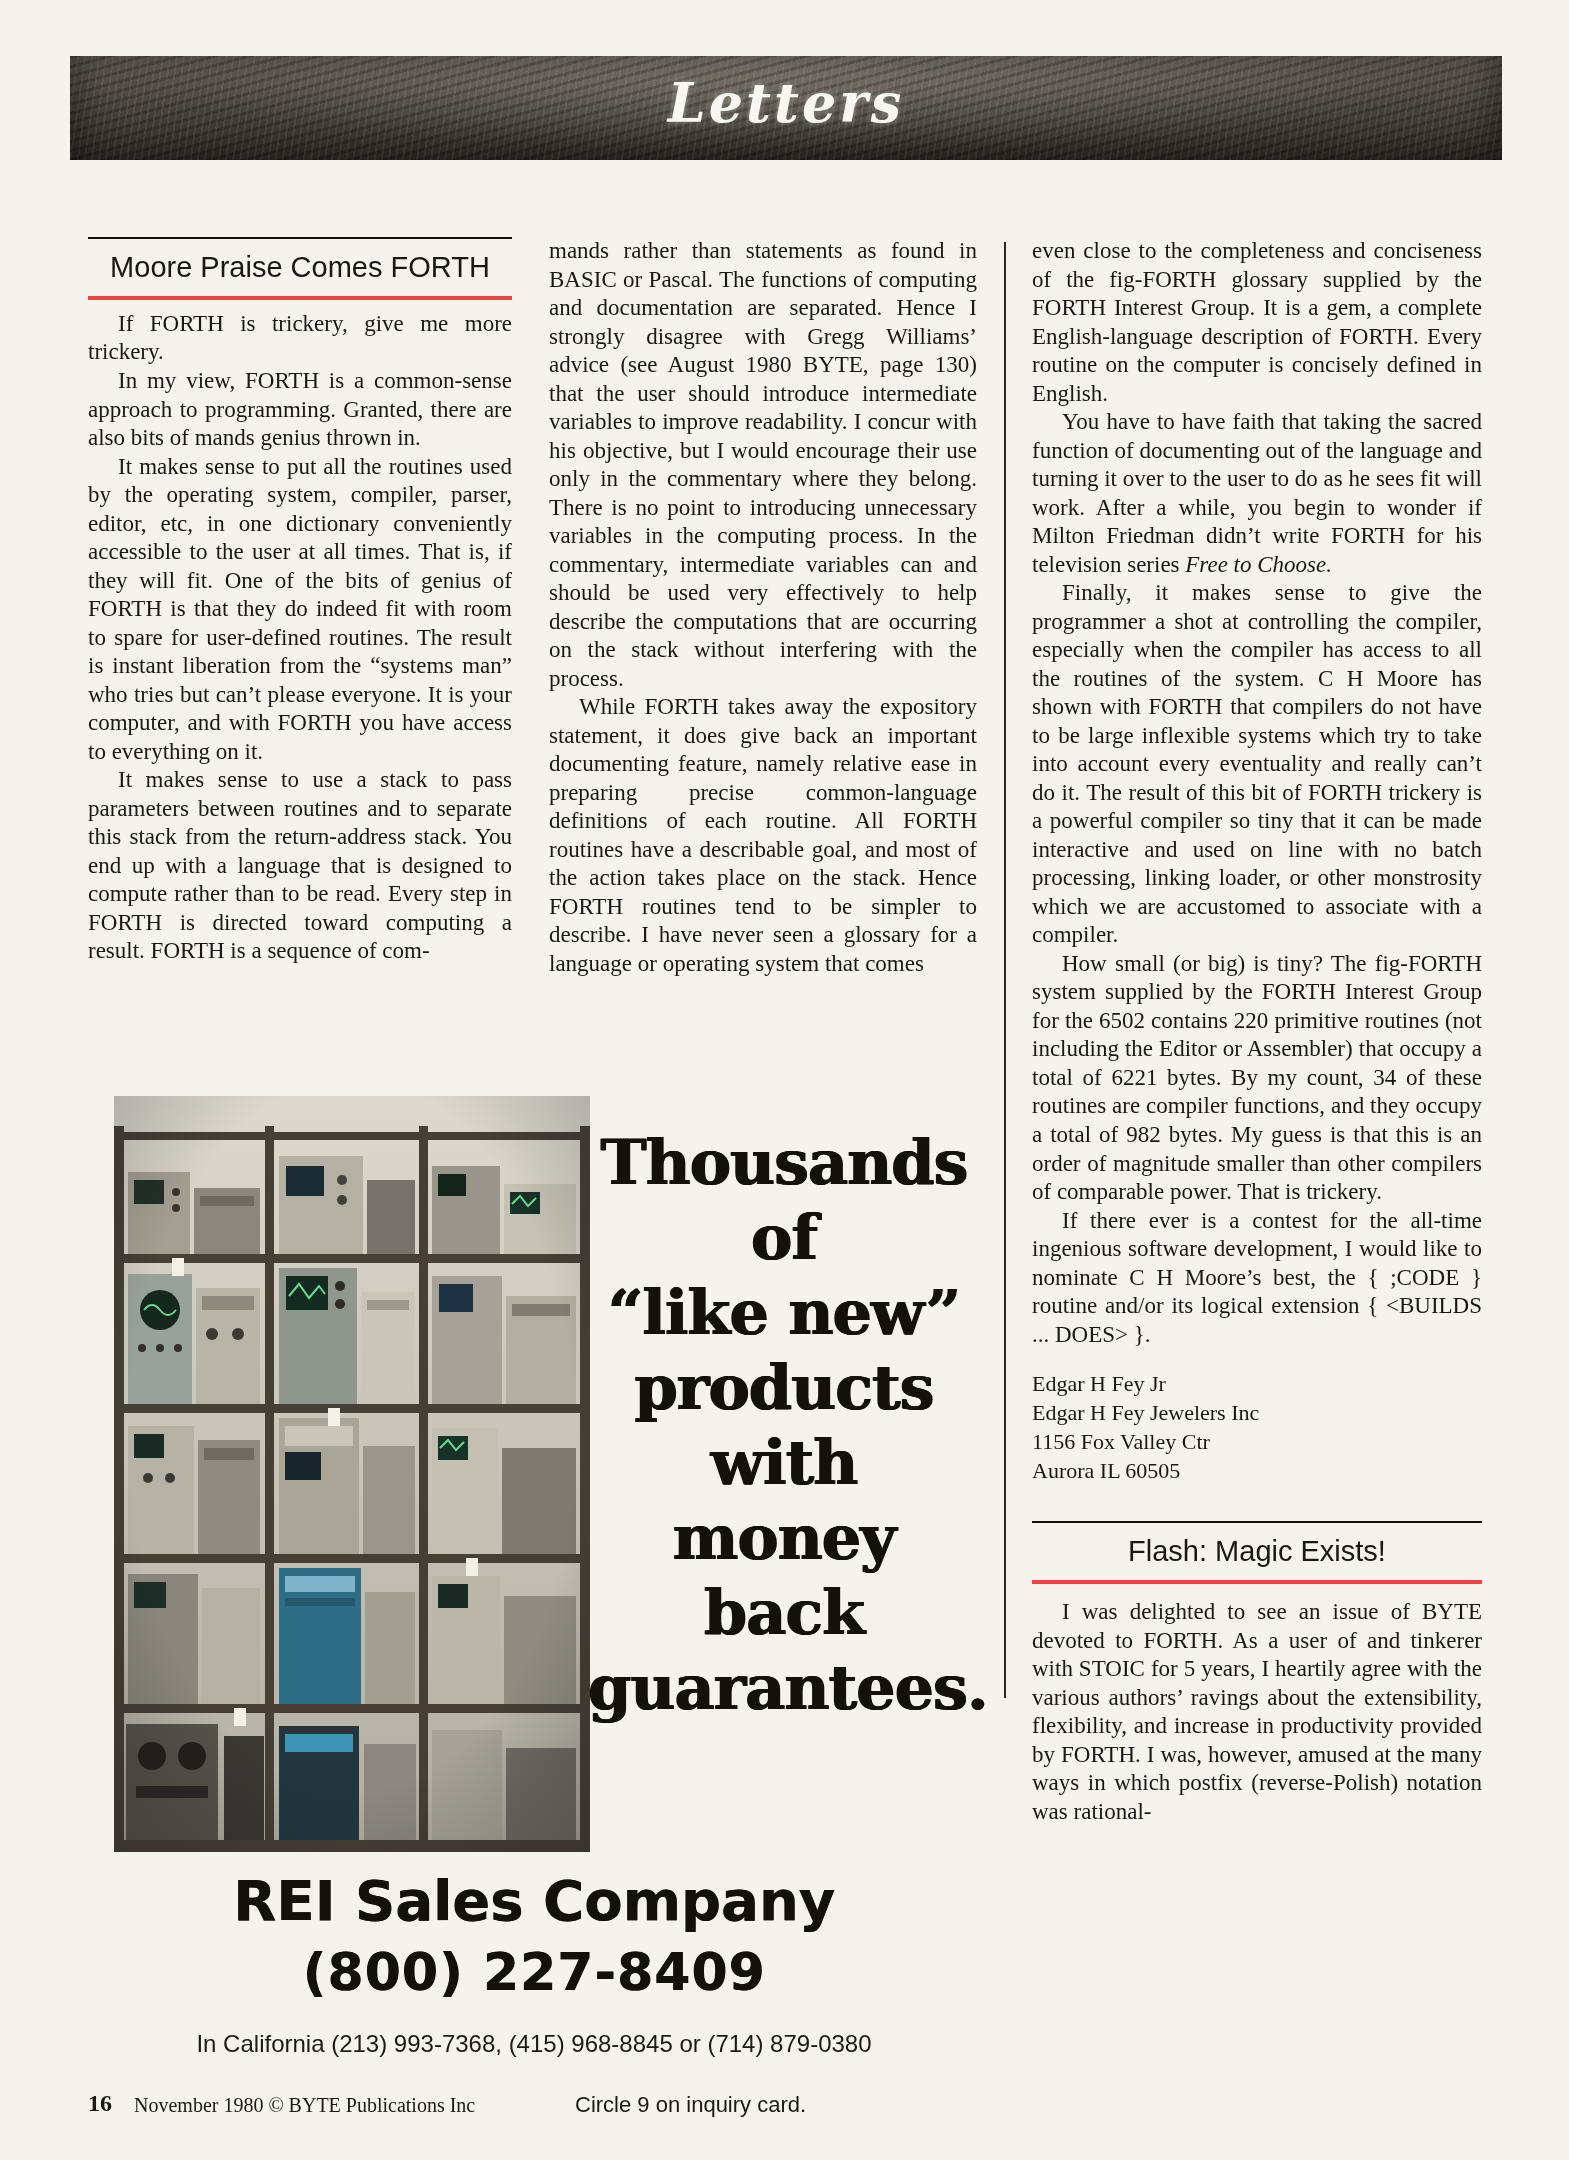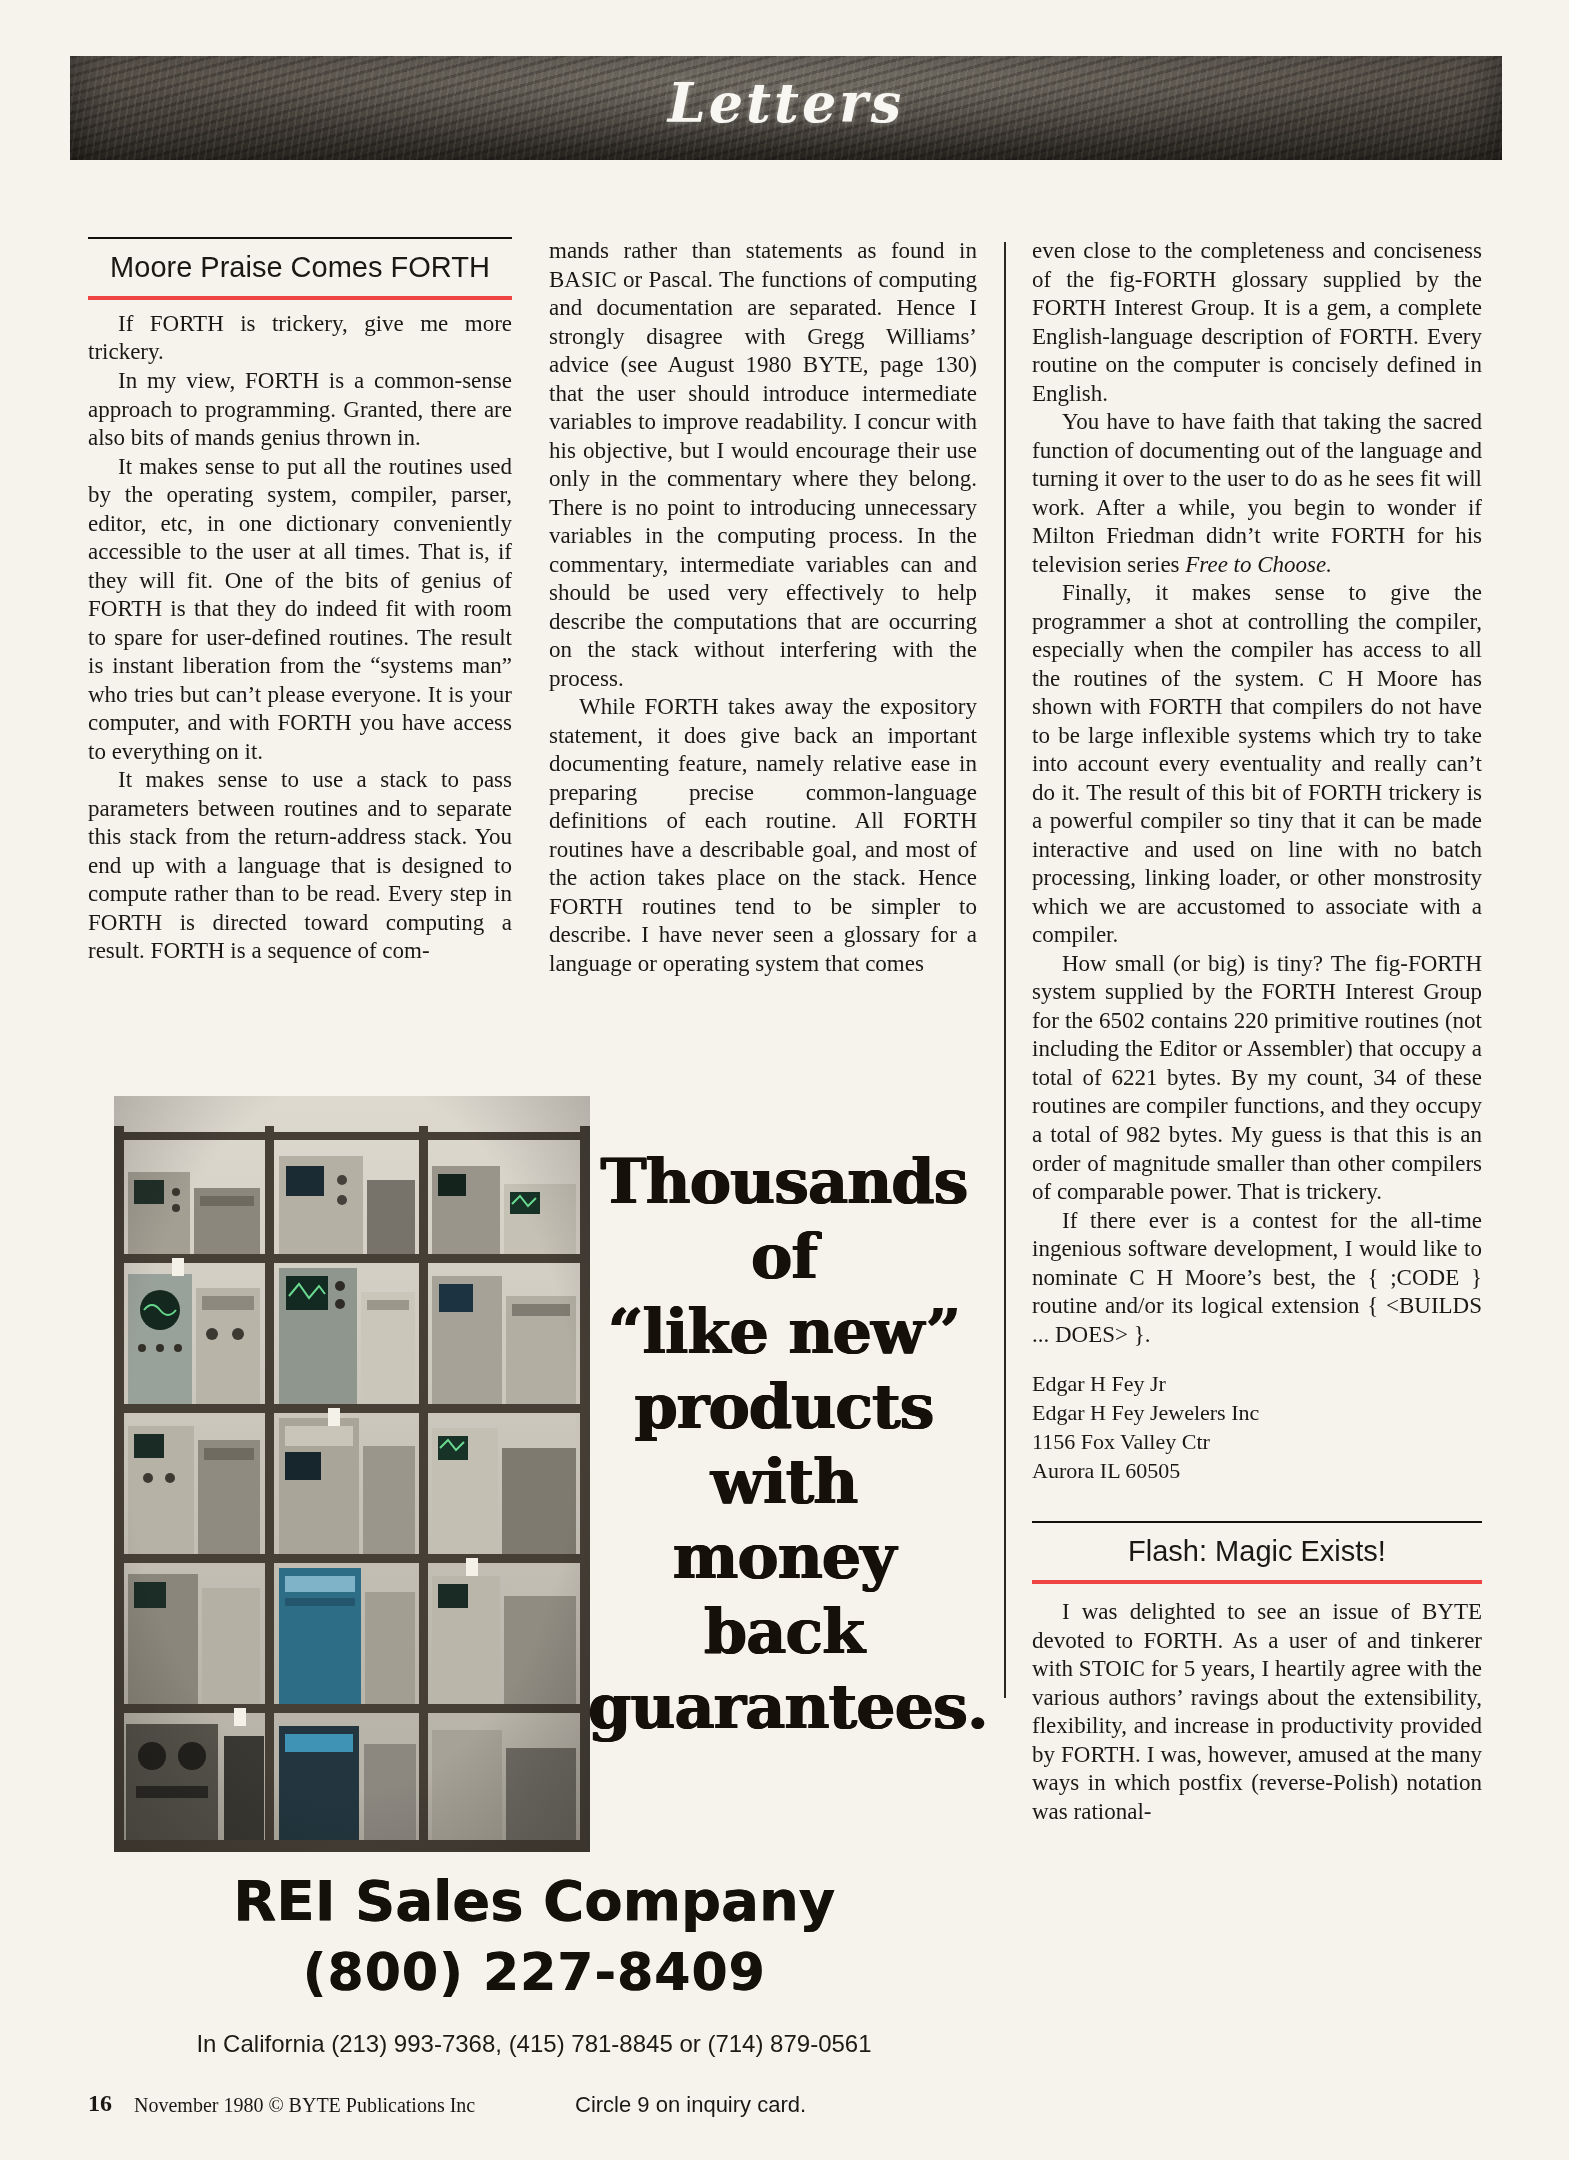--- a/index.html
+++ b/index.html
@@ -44,21 +44,21 @@
     padding:11px 0 10px;margin:0 0 10px 0;
   }
   .letter-heading.second{margin-top:36px;margin-bottom:14px;}
 
   .signature{margin-top:20px;font-weight:normal;font-size:22px;line-height:1.32;text-align:left;}
 
   
   .ad{position:absolute;left:88px;top:1072px;width:892px;height:1010px;}
   .ad-photo{position:absolute;left:26px;top:24px;width:476px;height:756px;display:block;}
   .ad-headline{
-    position:absolute;left:500px;top:72px;width:392px;text-align:center;
+    position:absolute;left:500px;top:53px;width:392px;text-align:center;
     font-family:"DejaVu Serif", serif;font-weight:bold;font-size:62px;line-height:1.21;
     color:#15110a;letter-spacing:-1px;
     text-shadow:0.7px 0 0 currentColor, -0.7px 0 0 currentColor;
   }
   .ad-company{
     position:absolute;left:0;top:796px;width:892px;text-align:center;
     font-family:"DejaVu Sans", sans-serif;font-weight:bold;font-size:56px;color:#14100a;
     text-shadow:0.6px 0 0 currentColor;
   }
   .ad-phone{
@@ -247,21 +247,21 @@
       <div>of</div>
       <div>“like new”</div>
       <div>products</div>
       <div>with</div>
       <div>money back</div>
       <div>guarantees.</div>
     </div>
 
     <div class="ad-company">REI Sales Company</div>
     <div class="ad-phone">(800) 227-8409</div>
-    <div class="ad-regional">In California (213) 993-7368, (415) 781-8845 or (714) 879-0561</div>
+    <div class="ad-regional">In California (213) 993-7368, (415) 968-8845 or (714) 879-0380</div>
   </section>
 
   <div class="footer">
     <span class="pagenum">16</span>
     <span class="pub">November 1980 © BYTE Publications Inc</span>
     <span class="circle">Circle 9 on inquiry card.</span>
   </div>
 
 </div>
 

